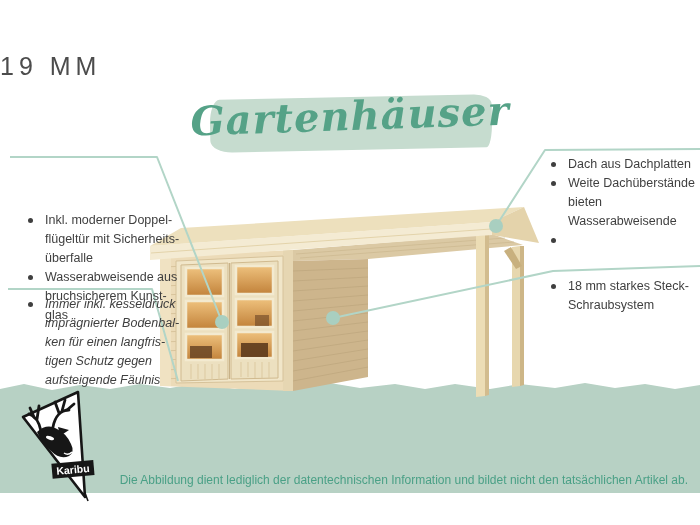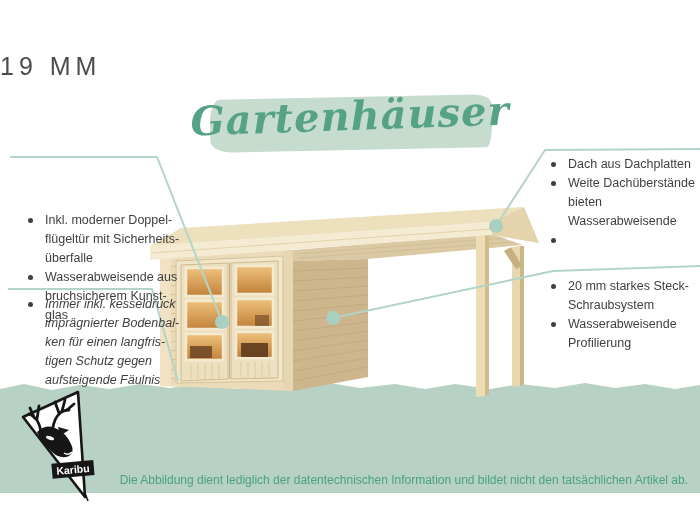--- a/index.html
+++ b/index.html
@@ -187,27 +187,22 @@
         <span class="callout-text">Weite Dachüberstände
 bieten Wasserabweisende</span>
       </li>
       <li class="callout-item">
         <span class="bullet"></span>
       </li>
     </ul>
   <ul class="callout br">
       <li class="callout-item">
         <span class="bullet"></span>
-        <span class="callout-text">20 mm starkes Steck-
+        <span class="callout-text">18 mm starkes Steck-
 Schraubsystem</span>
-      </li>
-      <li class="callout-item">
-        <span class="bullet"></span>
-        <span class="callout-text">Wasserabweisende
-Profilierung</span>
       </li>
     </ul>
 
   <svg class="logo" viewBox="0 0 90 116">
     <polygon points="9,28 64,3 71,108" fill="#ffffff" stroke="#161616" stroke-width="2.6" stroke-linejoin="round"></polygon>
     <g>
       <g stroke="#161616" stroke-width="2.8" stroke-linecap="round" fill="none">
         <path d="M27,42 C25,32 21,27 15,25"></path>
         <path d="M20,28 L16,19"></path>
           <path d="M23,30 L25,17"></path>

